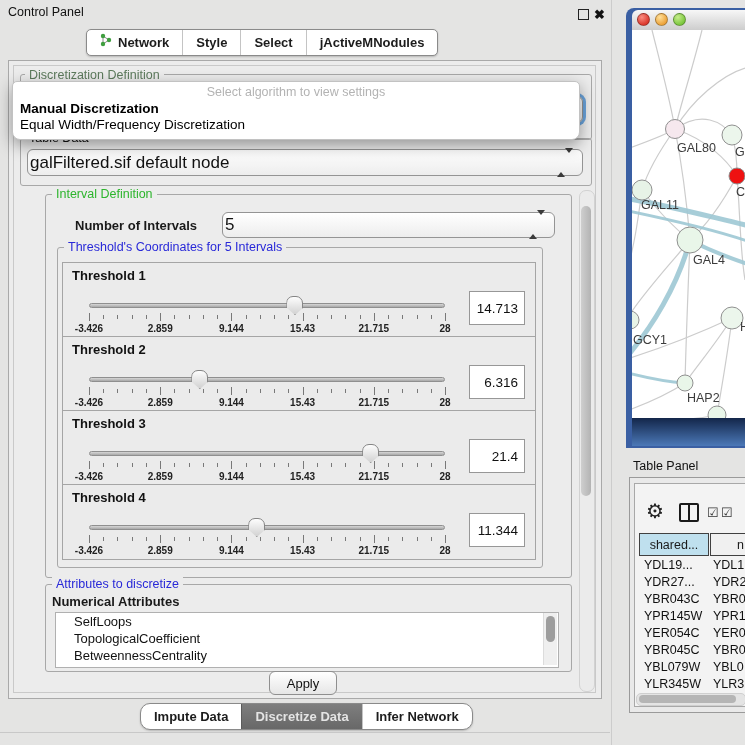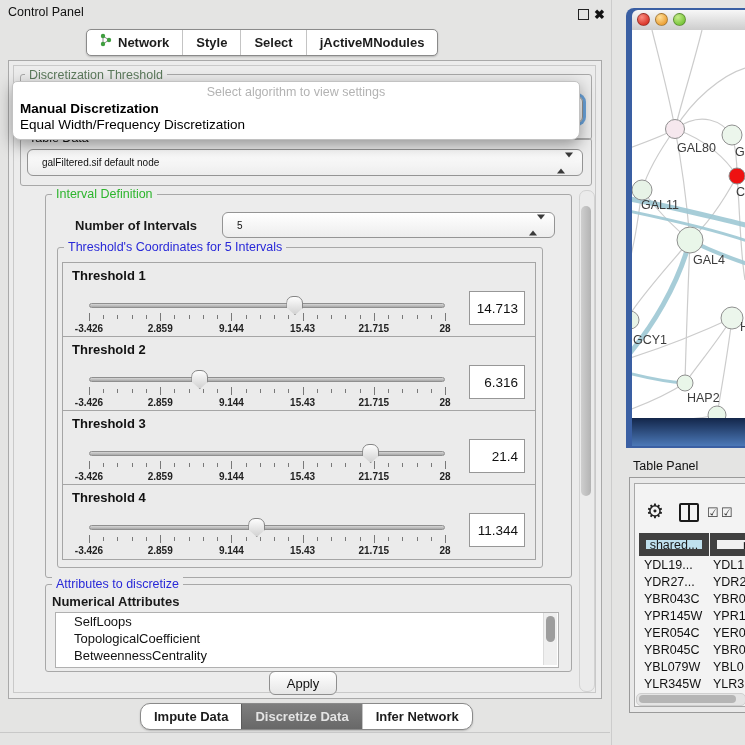--- a/index.html
+++ b/index.html
@@ -11,21 +11,21 @@
   .win-float{width:9px;height:9px;border:1.5px solid #222;}
   .win-close{font-size:13px;font-weight:bold;color:#111;line-height:13px;}
   .seg{display:flex;background:#fff;border:1px solid #8a8a8a;border-radius:5px;overflow:hidden;height:25px;box-shadow:0 1px 2px rgba(0,0,0,.2);}
   .sg{padding:0 13px;line-height:25px;font-size:13px;font-weight:700;color:#1c1c1c;border-left:1px solid #c4c4c4;display:flex;align-items:center;gap:6px;white-space:nowrap;}
   .sg:first-child{border-left:none;}
   .sg.sel{background:linear-gradient(#7e7e7e,#686868);color:#e4e4e4;border-left-color:#5c5c5c;}
   .panel-outer{border:1px solid #a9a9a9;background:#ececec;}
   .panel-inner{border:1px solid #c9c9c9;}
   .group{border:1px solid #a8a8a8;border-radius:3px;}
   .legend{font-size:12.5px;background:#ececec;padding:0 4px;line-height:14px;white-space:nowrap;}
-  .combo{background:linear-gradient(#ffffff,#ededed);border:1px solid #949494;border-radius:6px;font-size:10px;color:#111;display:flex;align-items:center;padding-left:14px;box-sizing:border-box;}
+  .combo{background:linear-gradient(#ffffff,#ededed);border:1px solid #949494;border-radius:6px;font-size:17px;color:#111;display:flex;align-items:center;padding-left:2px;box-sizing:border-box;}
   .updown{position:absolute;right:9px;top:50%;transform:translateY(-50%);}
   .arr-up{width:0;height:0;border-left:4px solid transparent;border-right:4px solid transparent;border-bottom:5px solid #3a3a3a;margin-bottom:3px;}
   .arr-dn{width:0;height:0;border-left:4px solid transparent;border-right:4px solid transparent;border-top:5px solid #3a3a3a;}
   .focus-ring{box-shadow:0 0 0 3px rgba(84,150,216,.85);}
   
   .popup{background:#fff;border:1px solid #c2c2c2;border-radius:5px 5px 8px 8px;box-shadow:0 5px 16px rgba(0,0,0,.38);}
   .popup-hint{font-size:12.5px;color:#b3b3b3;text-align:center;}
   .popup-opt{font-size:13.5px;color:#000;padding-left:7px;white-space:nowrap;}
   .popup-opt.hl{font-weight:bold;}
   
@@ -65,21 +65,21 @@
   .nodelab{font-family:"Liberation Sans",sans-serif;font-size:12.5px;fill:#3c3c3c;}
   .net-bottom{background:linear-gradient(#13264a,#4b78b7);}
   
   .tp-label{font-size:12.5px;color:#111;}
   .tp-outer{border:1px solid #9a9a9a;background:#e9e9e9;}
   .tp-inner{border:1px solid #a8a8a8;background:#f3f3f3;overflow:hidden;}
   .gear{font-size:20px;color:#222;line-height:20px;}
   .spliticon{width:16px;height:15px;border:2px solid #1a1a1a;border-radius:2px;position:relative;}
   .spliticon::after{content:"";position:absolute;left:46%;top:0;width:2px;height:100%;background:#1a1a1a;}
   .chk{font-size:13px;color:#333;line-height:13px;}
-  .hcell{position:absolute;top:533px;height:23px;border:7px solid #404040;font-size:12.5px;
+  .hcell{position:absolute;top:533px;height:23px;border:1px solid #404040;font-size:12.5px;
          display:flex;align-items:center;box-sizing:border-box;}
   .trow{display:flex;height:17px;}
   .tcell{font-size:12.5px;color:#111;white-space:nowrap;overflow:hidden;}
   .tcell.c0{width:74px;padding-left:9px;box-sizing:border-box;}
   .tcell.c1{padding-left:4px;}
   .hscroll{background:#e4e4e4;border:1px solid #cfcfcf;border-radius:5px;}
   .hthumb{position:absolute;left:2px;top:1px;height:8px;background:#b5b5b5;border-radius:4px;}
 </style>
 </head>
 <body>
@@ -112,21 +112,21 @@
       </div>
     <div class="sg">
         <span>jActiveMNodules</span>
       </div>
   </div>
 
   <div class="abs panel-outer" style="left:8px;top:60px;width:592px;height:637px;"></div>
   <div class="abs panel-inner" style="left:13px;top:65px;width:581px;height:626px;"></div>
 
   <div class="abs group" style="left:20px;top:74px;width:570px;height:64px;"></div>
-  <div class="abs legend" style="left:25px;top:68px;color:#5c7a5c;">Discretization Threshold</div>
+  <div class="abs legend" style="left:25px;top:68px;color:#5c7a5c;">Discretization Definition</div>
   <div class="abs combo focus-ring" style="left:27px;top:96px;width:556px;height:27px;">
     <span class="updown"><span class="arr-up"></span><span class="arr-dn"></span></span>
   </div>
 
   <div class="abs group" style="left:20px;top:138px;width:570px;height:46px;"></div>
   <div class="abs legend" style="left:25px;top:131px;color:#111;">Table Data</div>
   <div class="abs combo" style="left:27px;top:149px;width:556px;height:27px;">
     <span>galFiltered.sif default node</span>
     <span class="updown"><span class="arr-up"></span><span class="arr-dn"></span></span>
   </div>

